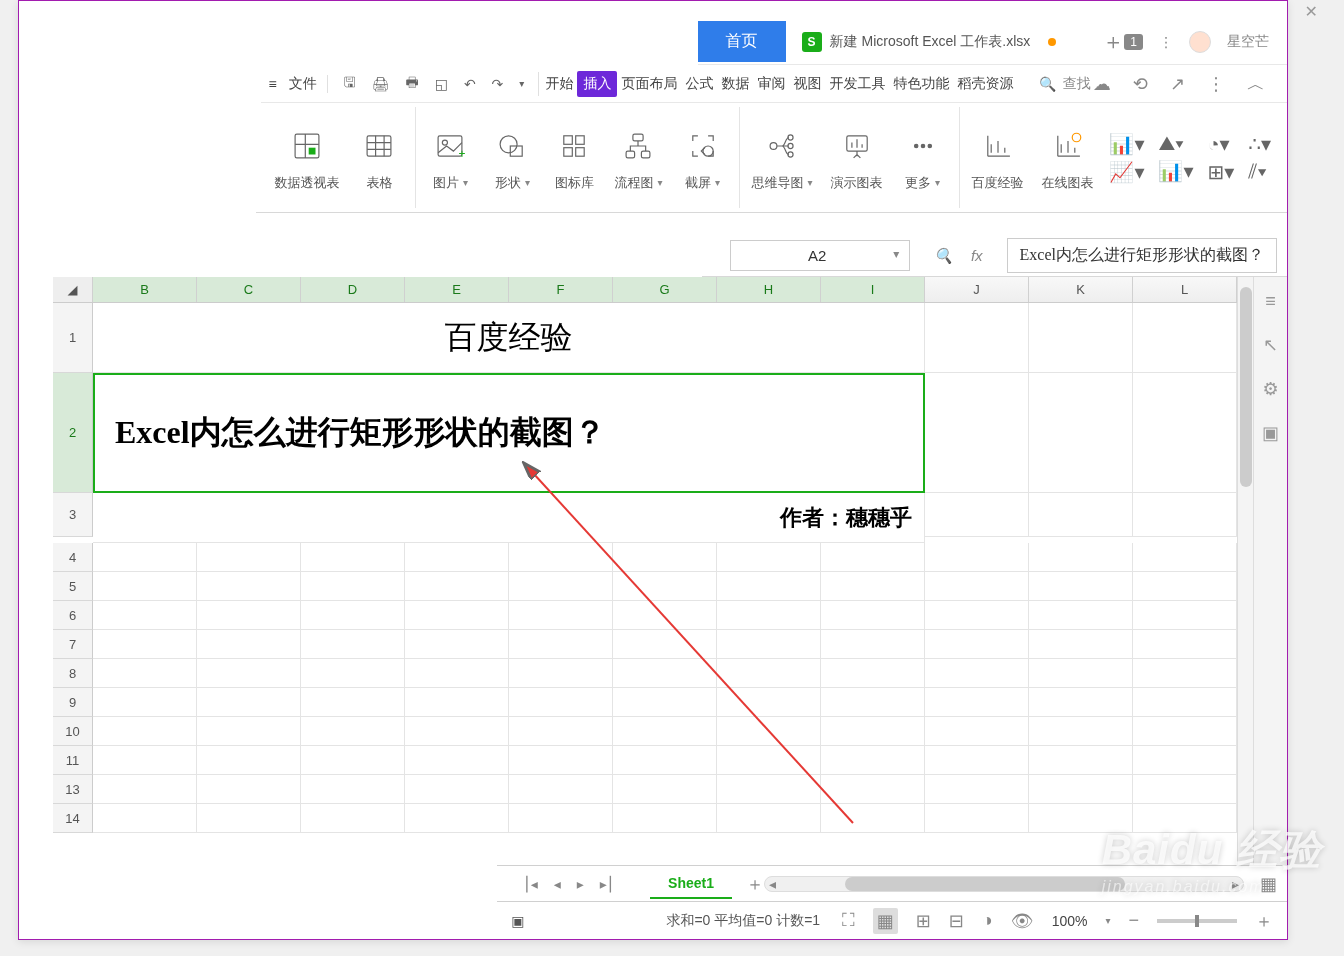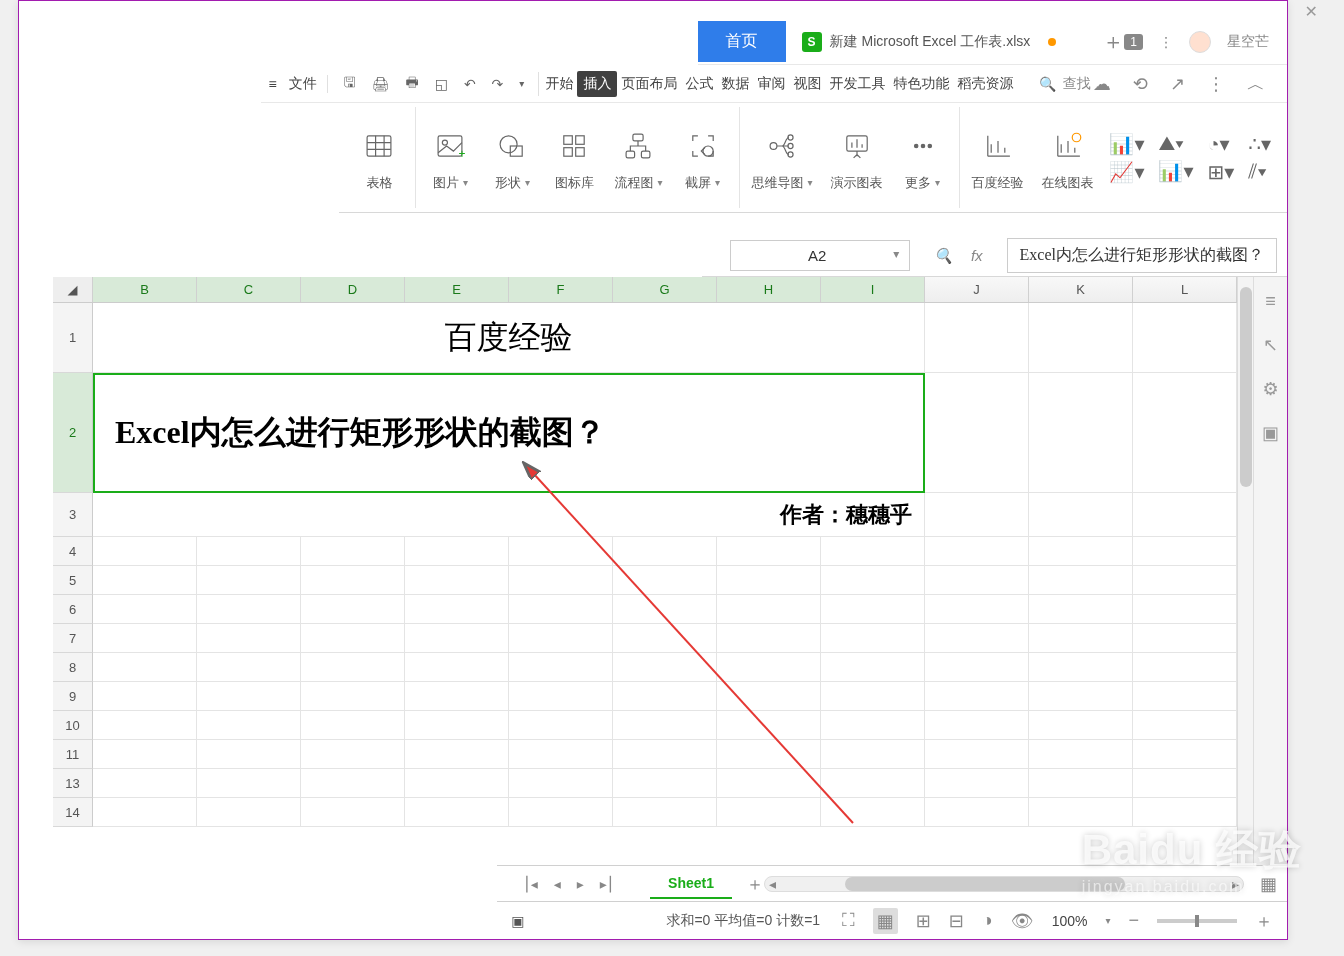--- a/index.html
+++ b/index.html
@@ -21,21 +21,21 @@
 .win-ctrl .badge { background:#888; color:#fff; padding:1px 6px; border-radius:3px; font-size:12px; }
 .win-ctrl .avatar { width:22px; height:22px; border-radius:50%; background:#ffe0d0; border:1px solid #ddd; }
 .win-btns { position:absolute; top:2px; right:26px; display:flex; gap:20px; color:#999; font-size:16px; }
 
 
 .menubar { height:38px; display:flex; align-items:center; padding:0 8px; border-bottom:1px solid #e8e8e8; font-size:14px; color:#444; gap:2px; }
 .menubar .mb-left { display:flex; align-items:center; gap:12px; padding-right:10px; border-right:1px solid #e0e0e0; }
 .menubar .qat { display:flex; align-items:center; gap:16px; padding:0 14px; border-right:1px solid #e0e0e0; color:#666; }
 .menubar .tabs { display:flex; align-items:center; }
 .menubar .tabs span { padding:6px 4px; cursor:pointer; }
-.menubar .tabs .active { background:#404040; color:#fff; padding:4px 6px; border-radius:2px; }
+.menubar .tabs .active { background:#6d28d9; color:#fff; padding:4px 6px; border-radius:2px; }
 .menubar .search { margin-left:20px; display:flex; align-items:center; gap:6px; color:#888; }
 .menubar .right-icons { margin-left:auto; display:flex; align-items:center; gap:22px; padding-right:14px; color:#888; font-size:18px; }
 
 
 .ribbon { height:110px; display:flex; align-items:center; padding:4px 12px; gap:6px; border-bottom:1px solid #d8d8d8; background:#fff; }
 .rgrp { display:flex; flex-direction:column; align-items:center; justify-content:center; gap:6px; height:100%; padding:0 6px; }
 .rgrp.bordered { border-right:1px solid #e4e4e4; padding-right:14px; }
 .rgrp .ricon { width:44px; height:44px; display:flex; align-items:center; justify-content:center; color:#555; }
 .rgrp .ricon svg { width:34px; height:34px; }
 .rgrp .rlabel { font-size:13px; color:#555; display:flex; align-items:center; gap:2px; }
@@ -54,21 +54,21 @@
 .sheet { flex:1; position:relative; background:#fff; }
 .colhdr { display:flex; height:26px; background:linear-gradient(#f8f8f8,#eee); border-bottom:1px solid #ccc; font-size:13px; color:#555; }
 .colhdr div { border-right:1px solid #d0d0d0; display:flex; align-items:center; justify-content:center; }
 .corner { width:40px; background:#eee; border-right:1px solid #ccc; }
 .rowhdr { width:40px; display:flex; align-items:center; justify-content:center; border-right:1px solid #ccc; border-bottom:1px solid #d8d8d8; background:#f4f4f4; font-size:13px; color:#555; }
 .rowhdr.sel { background:#d8ead8; color:#1a7a1a; }
 .cell { border-right:1px solid #e4e4e4; border-bottom:1px solid #e4e4e4; display:flex; align-items:center; }
 .row { display:flex; }
 .big1 { height:70px; font-size:32px; font-family:SimSun,serif; justify-content:center; }
 .big2 { height:120px; font-size:32px; font-family:"Microsoft YaHei"; font-weight:bold; padding-left:22px; }
-.big3 { height:44px; font-size:22px; font-family:SimSun,serif; justify-content:flex-end; padding-right:12px; font-weight:bold; }
+.big3 { height:50px; font-size:22px; font-family:SimSun,serif; justify-content:flex-end; padding-right:12px; font-weight:bold; }
 .small { height:29px; }
 .selbox { position:absolute; border:2px solid #1aad19; pointer-events:none; }
 .arrow { position:absolute; pointer-events:none; }
 .colhdr .sel { background:#d8ead8; color:#1a7a1a; }
 
 
 .sidepanel { width:34px; background:#f4f4f4; border-left:1px solid #ddd; display:flex; flex-direction:column; align-items:center; padding-top:14px; gap:22px; color:#999; font-size:18px; }
 
 
 .sheettabs { height:36px; display:flex; align-items:center; border-top:1px solid #d0d0d0; padding:0 10px; font-size:14px; color:#888; }
@@ -79,21 +79,21 @@
 .sheettabs .hscroll .thumb { position:absolute; left:80px; width:280px; height:100%; background:#ccc; border-radius:8px; }
 .sheettabs .gridic { margin-left:16px; font-size:18px; color:#888; }
 
 
 .statusbar { height:38px; display:flex; align-items:center; border-top:1px solid #d0d0d0; padding:0 14px; font-size:14px; color:#555; gap:22px; }
 .statusbar .stats { margin-left:120px; }
 .statusbar .right { margin-left:auto; display:flex; align-items:center; gap:18px; color:#888; font-size:18px; }
 .statusbar .zoom { font-size:14px; color:#444; }
 
 
-.watermark { position:absolute; right:42px; bottom:60px; font-size:42px; color:rgba(255,255,255,.75); font-weight:bold; text-shadow:0 0 6px rgba(0,0,0,.2); letter-spacing:1px;margin-left:28px; }
+.watermark { position:absolute; right:22px; bottom:60px; font-size:42px; color:rgba(255,255,255,.75); font-weight:bold; text-shadow:0 0 6px rgba(0,0,0,.2); font-style:italic; letter-spacing:1px;margin-left:28px; }
 .watermark small { display:block; font-size:16px; font-weight:normal; letter-spacing:2px; color:rgba(255,255,255,.6); }
 
 svg { stroke:#666; stroke-width:1.4; fill:none; }
 </style>
 </head>
 <body>
 
 <div class="win-btns">
   <span>—</span>
   <span>□</span>
@@ -158,20 +158,30 @@
     <div class="right-icons">
       <span>☁</span>
       <span>⟲</span>
       <span>↗</span>
       <span>⋮</span>
       <span>︿</span>
     </div>
   </div>
 
   <div class="ribbon">
+    <div class="rgrp">
+      <span class="ricon">
+          <svg viewBox="0 0 40 40">
+            <rect x="6" y="6" width="28" height="28" rx="2"></rect>
+            <path d="M6 18h28M18 6v28"></path>
+            <rect x="22" y="22" width="8" height="8" fill="#1aad19" stroke="none"></rect>
+          </svg>
+        </span>
+      <span class="rlabel">数据透视表</span>
+    </div>
     <div class="rgrp bordered">
       <span class="ricon">
           <svg viewBox="0 0 40 40">
             <rect x="6" y="8" width="28" height="24" rx="2"></rect>
             <path d="M6 16h28M6 24h28M16 8v24M26 8v24"></path>
           </svg>
         </span>
       <span class="rlabel">表格</span>
     </div>
     <div class="rgrp">

